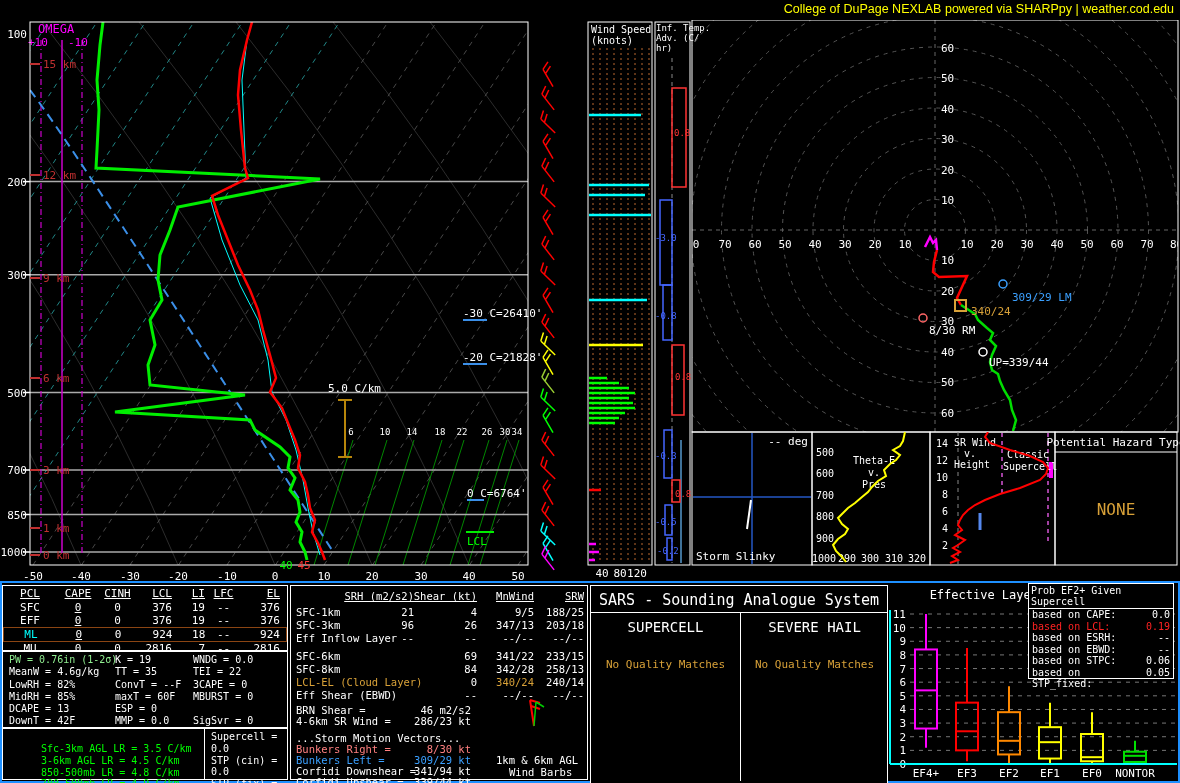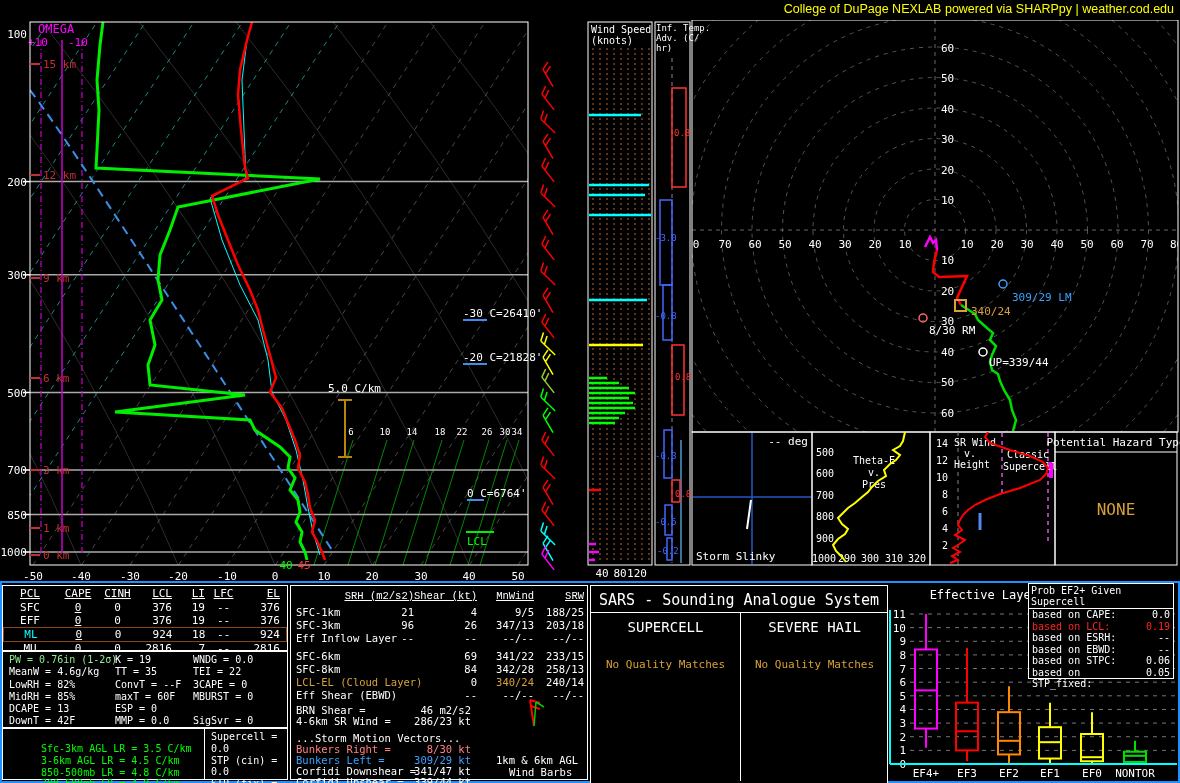--- a/index.html
+++ b/index.html
@@ -535,21 +535,21 @@
     </div>
     <div id="lapse-div"></div>
     <div class="abs" style="left:208px;top:2px;">
       <div>Supercell = 0.0</div>
         <div>STP (cin) = 0.0</div>
       <div>STP (fix) = 0.0</div>
     </div>
   </div>
 
   <div class="abs wbox" id="kin-box">
-    <div class="krow khdr" style="top:4px;font-family:Liberation Mono, monospace;">
+    <div class="krow khdr" style="top:4px;">
       <span class="kv1"><span>SRH (m2/s2)</span></span>
       <span class="kv2"><span>Shear (kt)</span></span>
       <span class="kv3"><span>MnWind</span></span>
       <span class="kv4"><span>SRW</span></span>
     </div>
     <div class="krow" style="top:20px;">
       <span class="klabel">SFC-1km</span>
         <span class="kv1">21</span>
       <span class="kv2">4</span>
         <span class="kv3">9/5</span>
@@ -607,21 +607,21 @@
     <div class="krow" style="top:157px;color:#ff8080;">
       <span class="klabel">Bunkers Right =</span>
         <span class="kvwide">8/30 kt</span>
     </div>
     <div class="krow" style="top:168px;color:#3ba0ff;">
       <span class="klabel">Bunkers Left =</span>
         <span class="kvwide">309/29 kt</span>
     </div>
     <div class="krow" style="top:179px;">
       <span class="klabel">Corfidi Downshear =</span>
-        <span class="kvwide">341/47 kt</span>
+        <span class="kvwide">341/94 kt</span>
     </div>
     <div class="krow" style="top:190px;">
       <span class="klabel">Corfidi Upshear =</span>
         <span class="kvwide">339/44 kt</span>
     </div>
     <svg class="abs" style="left:225px;top:108px;" width="36" height="36">
       <path d="M18,32 L14,6 M14,6 L24,9 M15,12 L24,15" stroke="#ff0000" stroke-width="2" fill="none"></path>
       <path d="M18,32 L20,8 M20,8 L28,13" stroke="#00cc00" stroke-width="1.5" fill="none"></path>
     </svg>
     <div class="krow" style="top:168px;">

